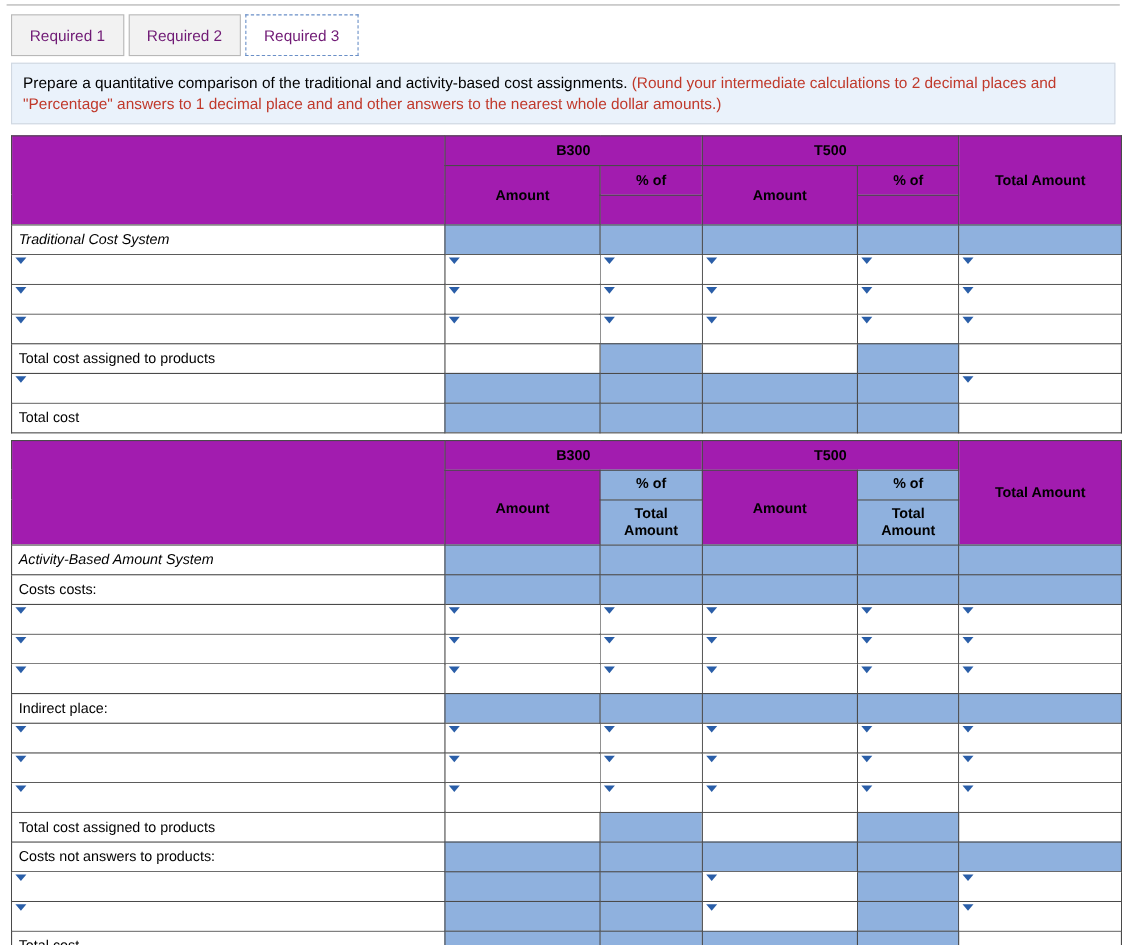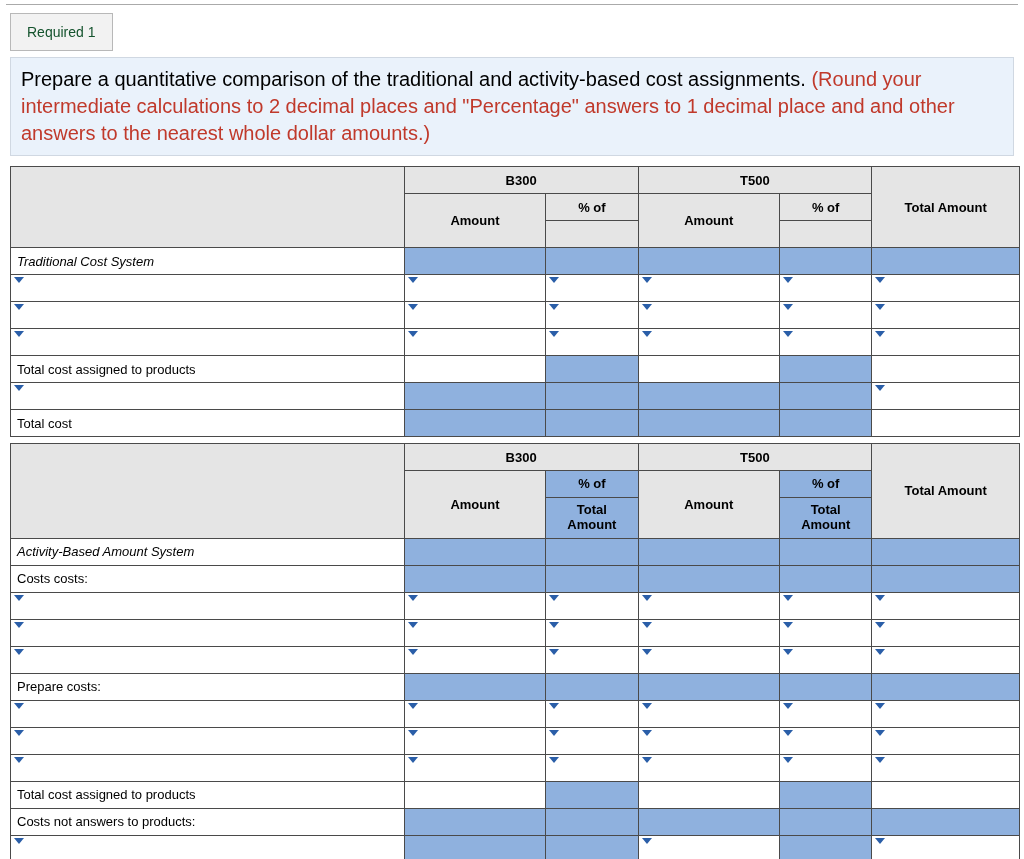--- a/index.html
+++ b/index.html
@@ -16,33 +16,33 @@
     display: flex;
     gap: 4px;
     padding: 8px 4px 0 4px;
   }
   .tab {
     border: 1px solid #b8b8b8;
     background: #f2f2f2;
     padding: 10px 16px;
     font-size: 14px;
     cursor: pointer;
-    color: #14532d;
+    color: #701a75;
   }
   .tab.active {
     background: #fff;
     border: 1px dashed #6a8fc7;
     font-weight: 400;
   }
   .instructions {
     margin: 6px 4px 10px 4px;
     background: #eaf2fb;
     border: 1px solid #d0d8e2;
     padding: 8px 10px;
-    font-size: 20px;
+    font-size: 14px;
     line-height: 1.35;
   }
   .instructions .red { color: #c0392b; }
   table.grid {
     border-collapse: collapse;
     margin: 0 0 6px 4px;
     width: 1010px;
     table-layout: fixed;
   }
   table.grid col.c-label { width: 320px; }
@@ -50,21 +50,21 @@
   table.grid col.c-pct   { width: 75px; }
   table.grid col.c-tot   { width: 120px; }
   table.grid th, table.grid td {
     border: 1px solid #4a4a4a;
     padding: 5px 6px;
     height: 27px;
     font-size: 13px;
     vertical-align: middle;
   }
   th.hblue {
-    background: #e5e5e5;
+    background: #a21caf;
     text-align: center;
     font-weight: bold;
     font-size: 13px;
   }
   th.hblue-sub {
     background: #8fb1de;
     text-align: center;
     font-weight: bold;
     font-size: 12.5px;
     line-height: 1.15;
@@ -100,20 +100,22 @@
   td.inp { background: #fff; }
   td.shaded { background: #8fb1de; }
 </style>
 </head>
 <body>
 
 <div class="top-rule"></div>
 
 <div class="tabs">
   <div class="tab">Required 1</div>
+  <div class="tab">Required 2</div>
+  <div class="tab active">Required 3</div>
 </div>
 
 <div class="instructions">
   <span>Prepare a quantitative comparison of the traditional and activity-based cost assignments. </span><span class="red">(Round your intermediate calculations to 2 decimal places and "Percentage" answers to 1 decimal place and and other answers to the nearest whole dollar amounts.)</span>
 </div>
 
 <table class="grid">
   <colgroup>
     <col class="c-label">
     <col class="c-amt">
@@ -272,21 +274,21 @@
   <tr>
     <td class="dd"></td>
     <td class="dd"></td>
         <td class="dd"></td>
     <td class="dd"></td>
         <td class="dd"></td>
     <td class="dd"></td>
   </tr>
 
   <tr>
-    <td class="rowlabel">Prepare costs:</td>
+    <td class="rowlabel">Indirect place:</td>
     <td class="shaded"></td>
     <td class="shaded"></td>
     <td class="shaded"></td>
     <td class="shaded"></td>
     <td class="shaded"></td>
   </tr>
 
   <tr>
     <td class="dd"></td>
     <td class="dd"></td>

